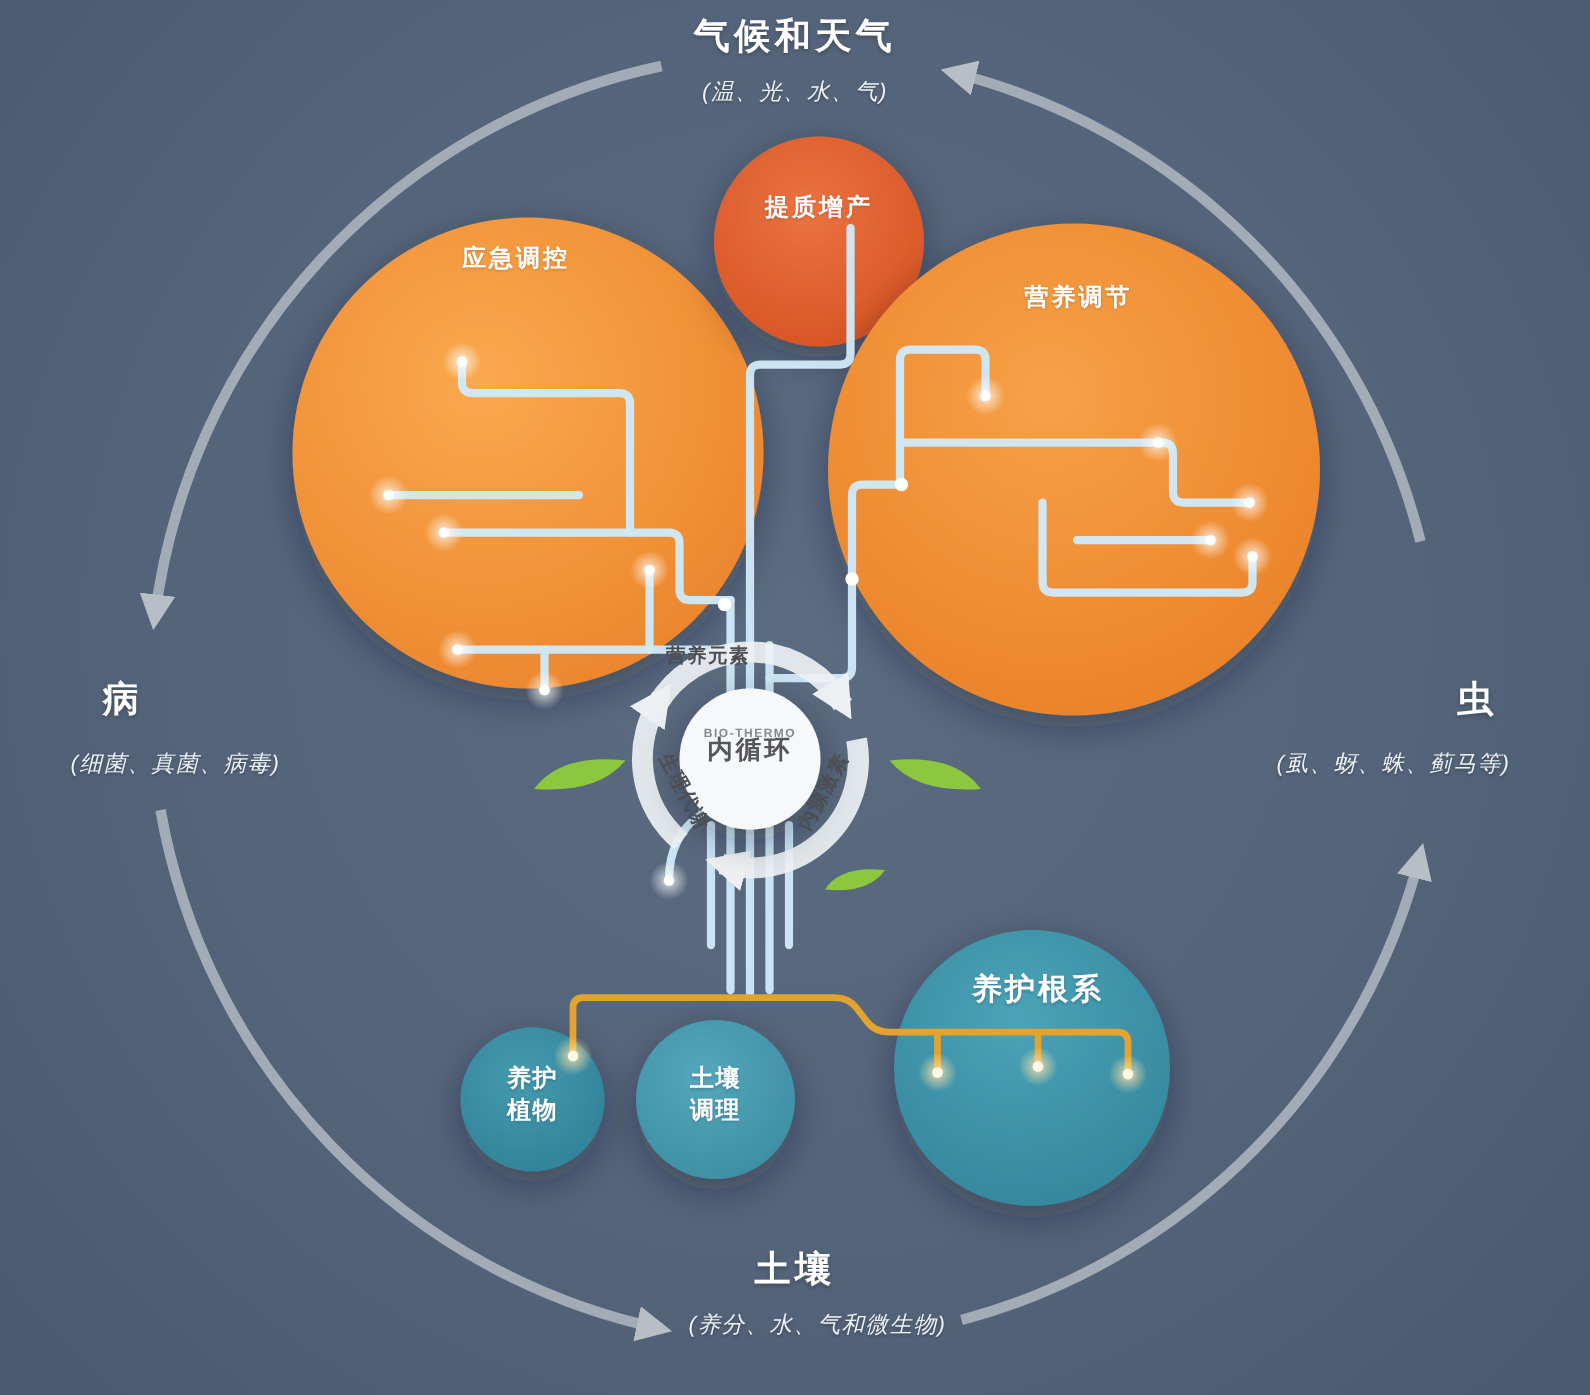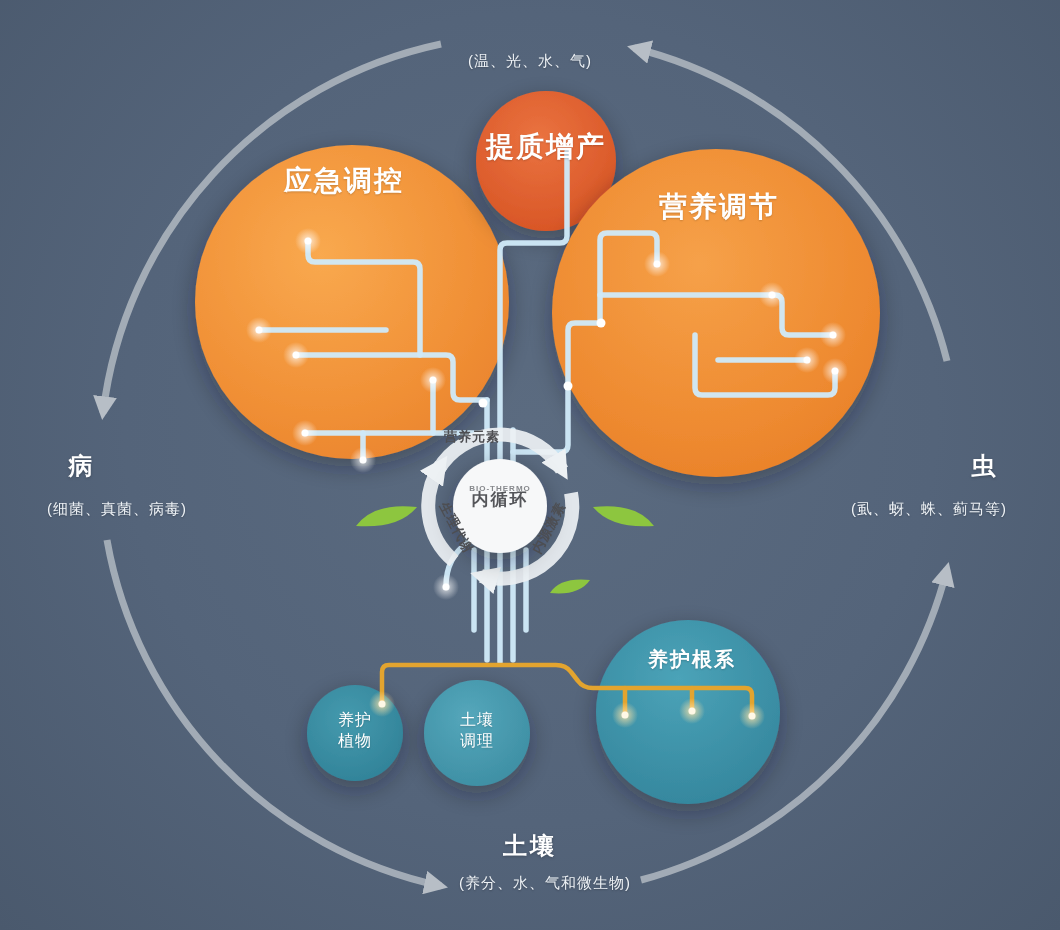--- a/index.html
+++ b/index.html
@@ -4,24 +4,24 @@
 <style>
   html,body { margin:0; padding:0; background:#3e4c5e; }
   .stage {
     position:relative; width:1060px; height:930px; overflow:hidden;
     background: radial-gradient(circle at 50% 45%, #5b6b80 0%, #54647a 55%, #4a596d 100%);
     font-family:"Liberation Sans", sans-serif;
   }
   .stage svg { position:absolute; left:0; top:0; }
   .lbl { position:absolute; color:#fff; white-space:nowrap; text-align:center; transform:translateX(-50%); }
   .t-lg  { font-size:24px; font-weight:bold; letter-spacing:3px; text-shadow:0 1px 3px rgba(0,0,0,.25); }
-  .t-sub { font-size:15px; letter-spacing:1px; color:#eef2f6; text-shadow:0 1px 2px rgba(0,0,0,.25); }
-  .bubble-lg { font-size:28px; font-weight:bold; letter-spacing:2px; text-shadow:0 1px 2px rgba(0,0,0,.18); }
+  .t-sub { font-size:15px; letter-spacing:1px; color:#eef2f6; text-shadow:0 1px 2px rgba(0,0,0,.25);font-style:italic; }
+  .bubble-lg { font-size:16px; font-weight:bold; letter-spacing:2px; text-shadow:0 1px 2px rgba(0,0,0,.18); }
   .bubble-md { font-size:20px; font-weight:bold; letter-spacing:2px; text-shadow:0 1px 2px rgba(0,0,0,.18); }
-  .bubble-sm { font-size:16px; font-weight:normal; letter-spacing:1px; line-height:1.3; white-space:pre-line; text-shadow:0 1px 2px rgba(0,0,0,.18); }
+  .bubble-sm { font-size:16px; font-weight:bold; letter-spacing:1px; line-height:1.3; white-space:pre-line; text-shadow:0 1px 2px rgba(0,0,0,.18); }
   .core-t { font-size:17px; font-weight:bold; color:#55565a; letter-spacing:2px; }
   .core-s { font-size:8px;  font-weight:bold; color:#86888c; letter-spacing:1px; }
   .ring-l { font-size:13px; font-weight:bold; color:#4d4e52; letter-spacing:1px; }
   .rot    { transform:translate(-50%,-50%) rotate(var(--r)); }
 </style>
 </head>
 <body>
 
 <div class="stage">
 
@@ -199,20 +199,21 @@
 
     <g fill="none" stroke="#edf1f4" stroke-width="14" stroke-opacity="0.92">
       <path d="M 438 470 A 72 72 0 0 1 562 470" marker-end="url(#arrowWhite)"></path>
       <path d="M 571 493 A 72 72 0 0 1 481 576" marker-end="url(#arrowWhite)"></path>
       <path d="M 454 561 A 72 72 0 0 1 441 465" marker-end="url(#arrowWhite)"></path>
     </g>
 
     <circle cx="500" cy="506" r="47" fill="#f7f8f9" filter="url(#softShadow)"></circle>
   </svg>
 
+  <div class="lbl t-lg" style="left:530px; top:8px;">气候和天气</div>
   <div class="lbl t-sub" style="left:530px; top:52px;">(温、光、水、气)</div>
   <div class="lbl t-lg" style="left:82px;  top:450px;">病</div>
   <div class="lbl t-sub" style="left:117px; top:500px;">(细菌、真菌、病毒)</div>
   <div class="lbl t-lg" style="left:985px; top:450px;">虫</div>
   <div class="lbl t-sub" style="left:929px; top:500px;">(虱、蚜、蛛、蓟马等)</div>
   <div class="lbl t-lg" style="left:530px; top:830px;">土壤</div>
   <div class="lbl t-sub" style="left:545px; top:874px;">(养分、水、气和微生物)</div>
 
   <div class="lbl bubble-lg" style="left:344px; top:162px;">应急调控</div>
   <div class="lbl bubble-lg" style="left:546px; top:128px;">提质增产</div>

